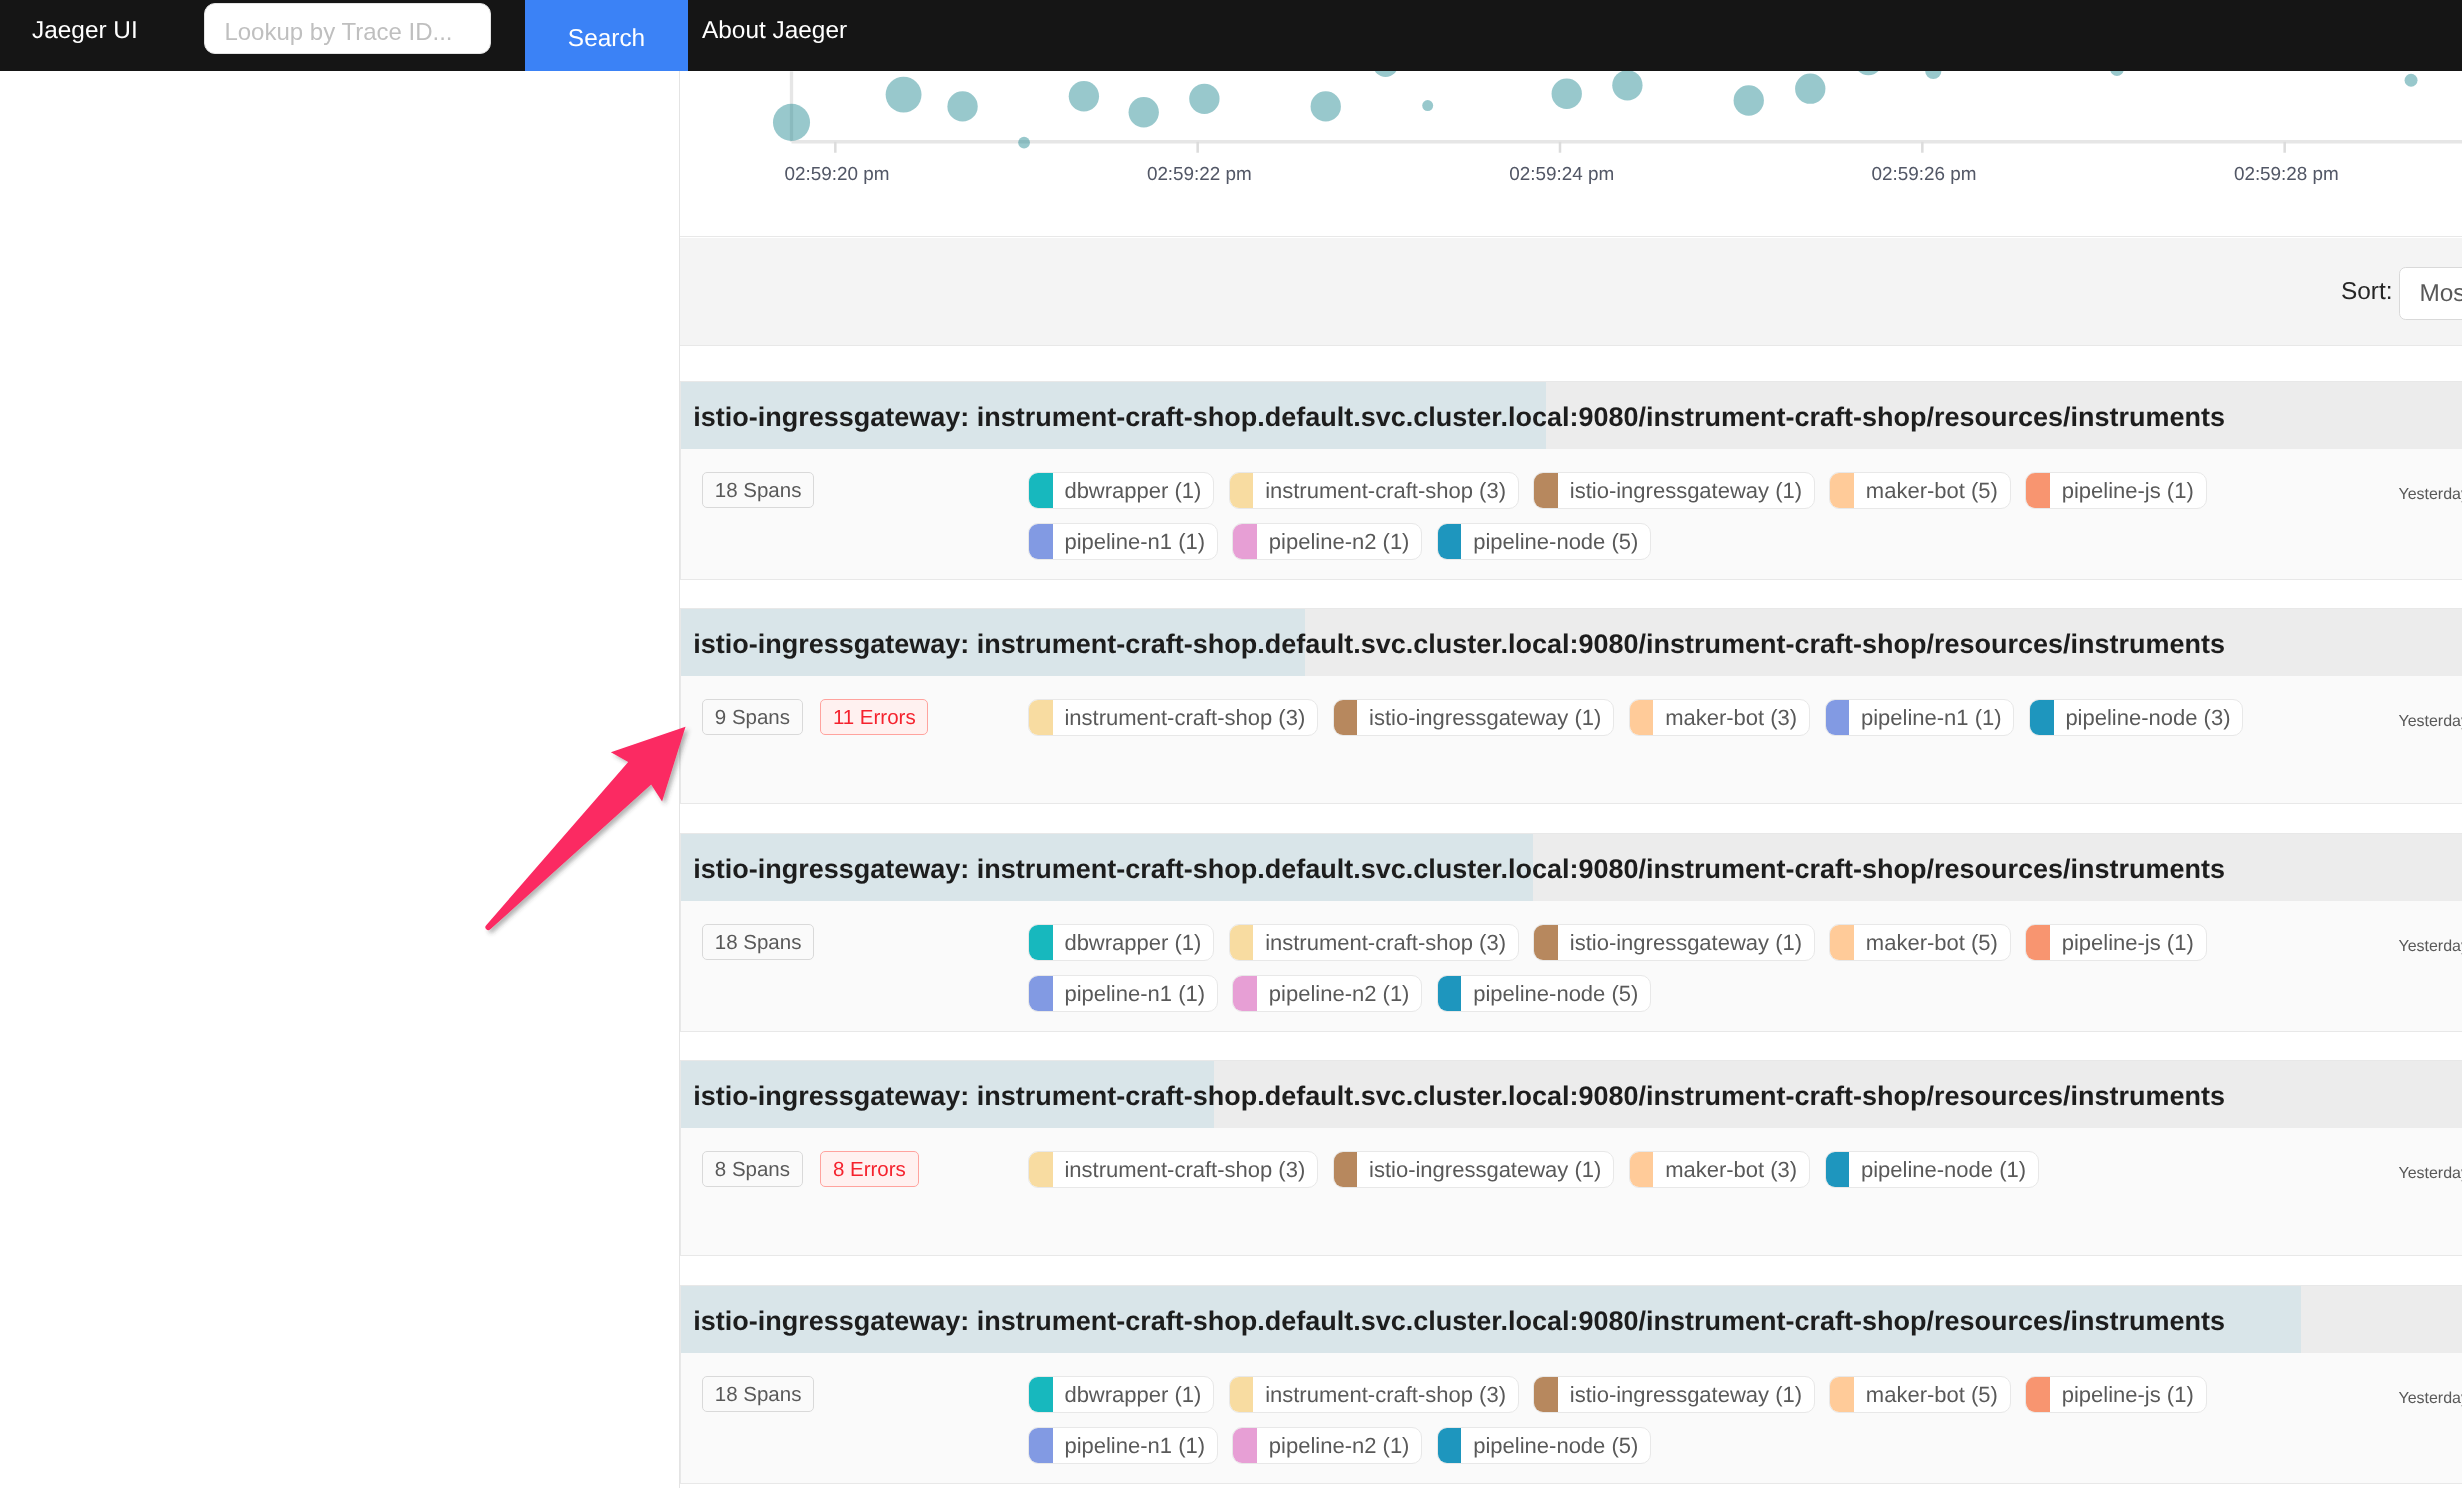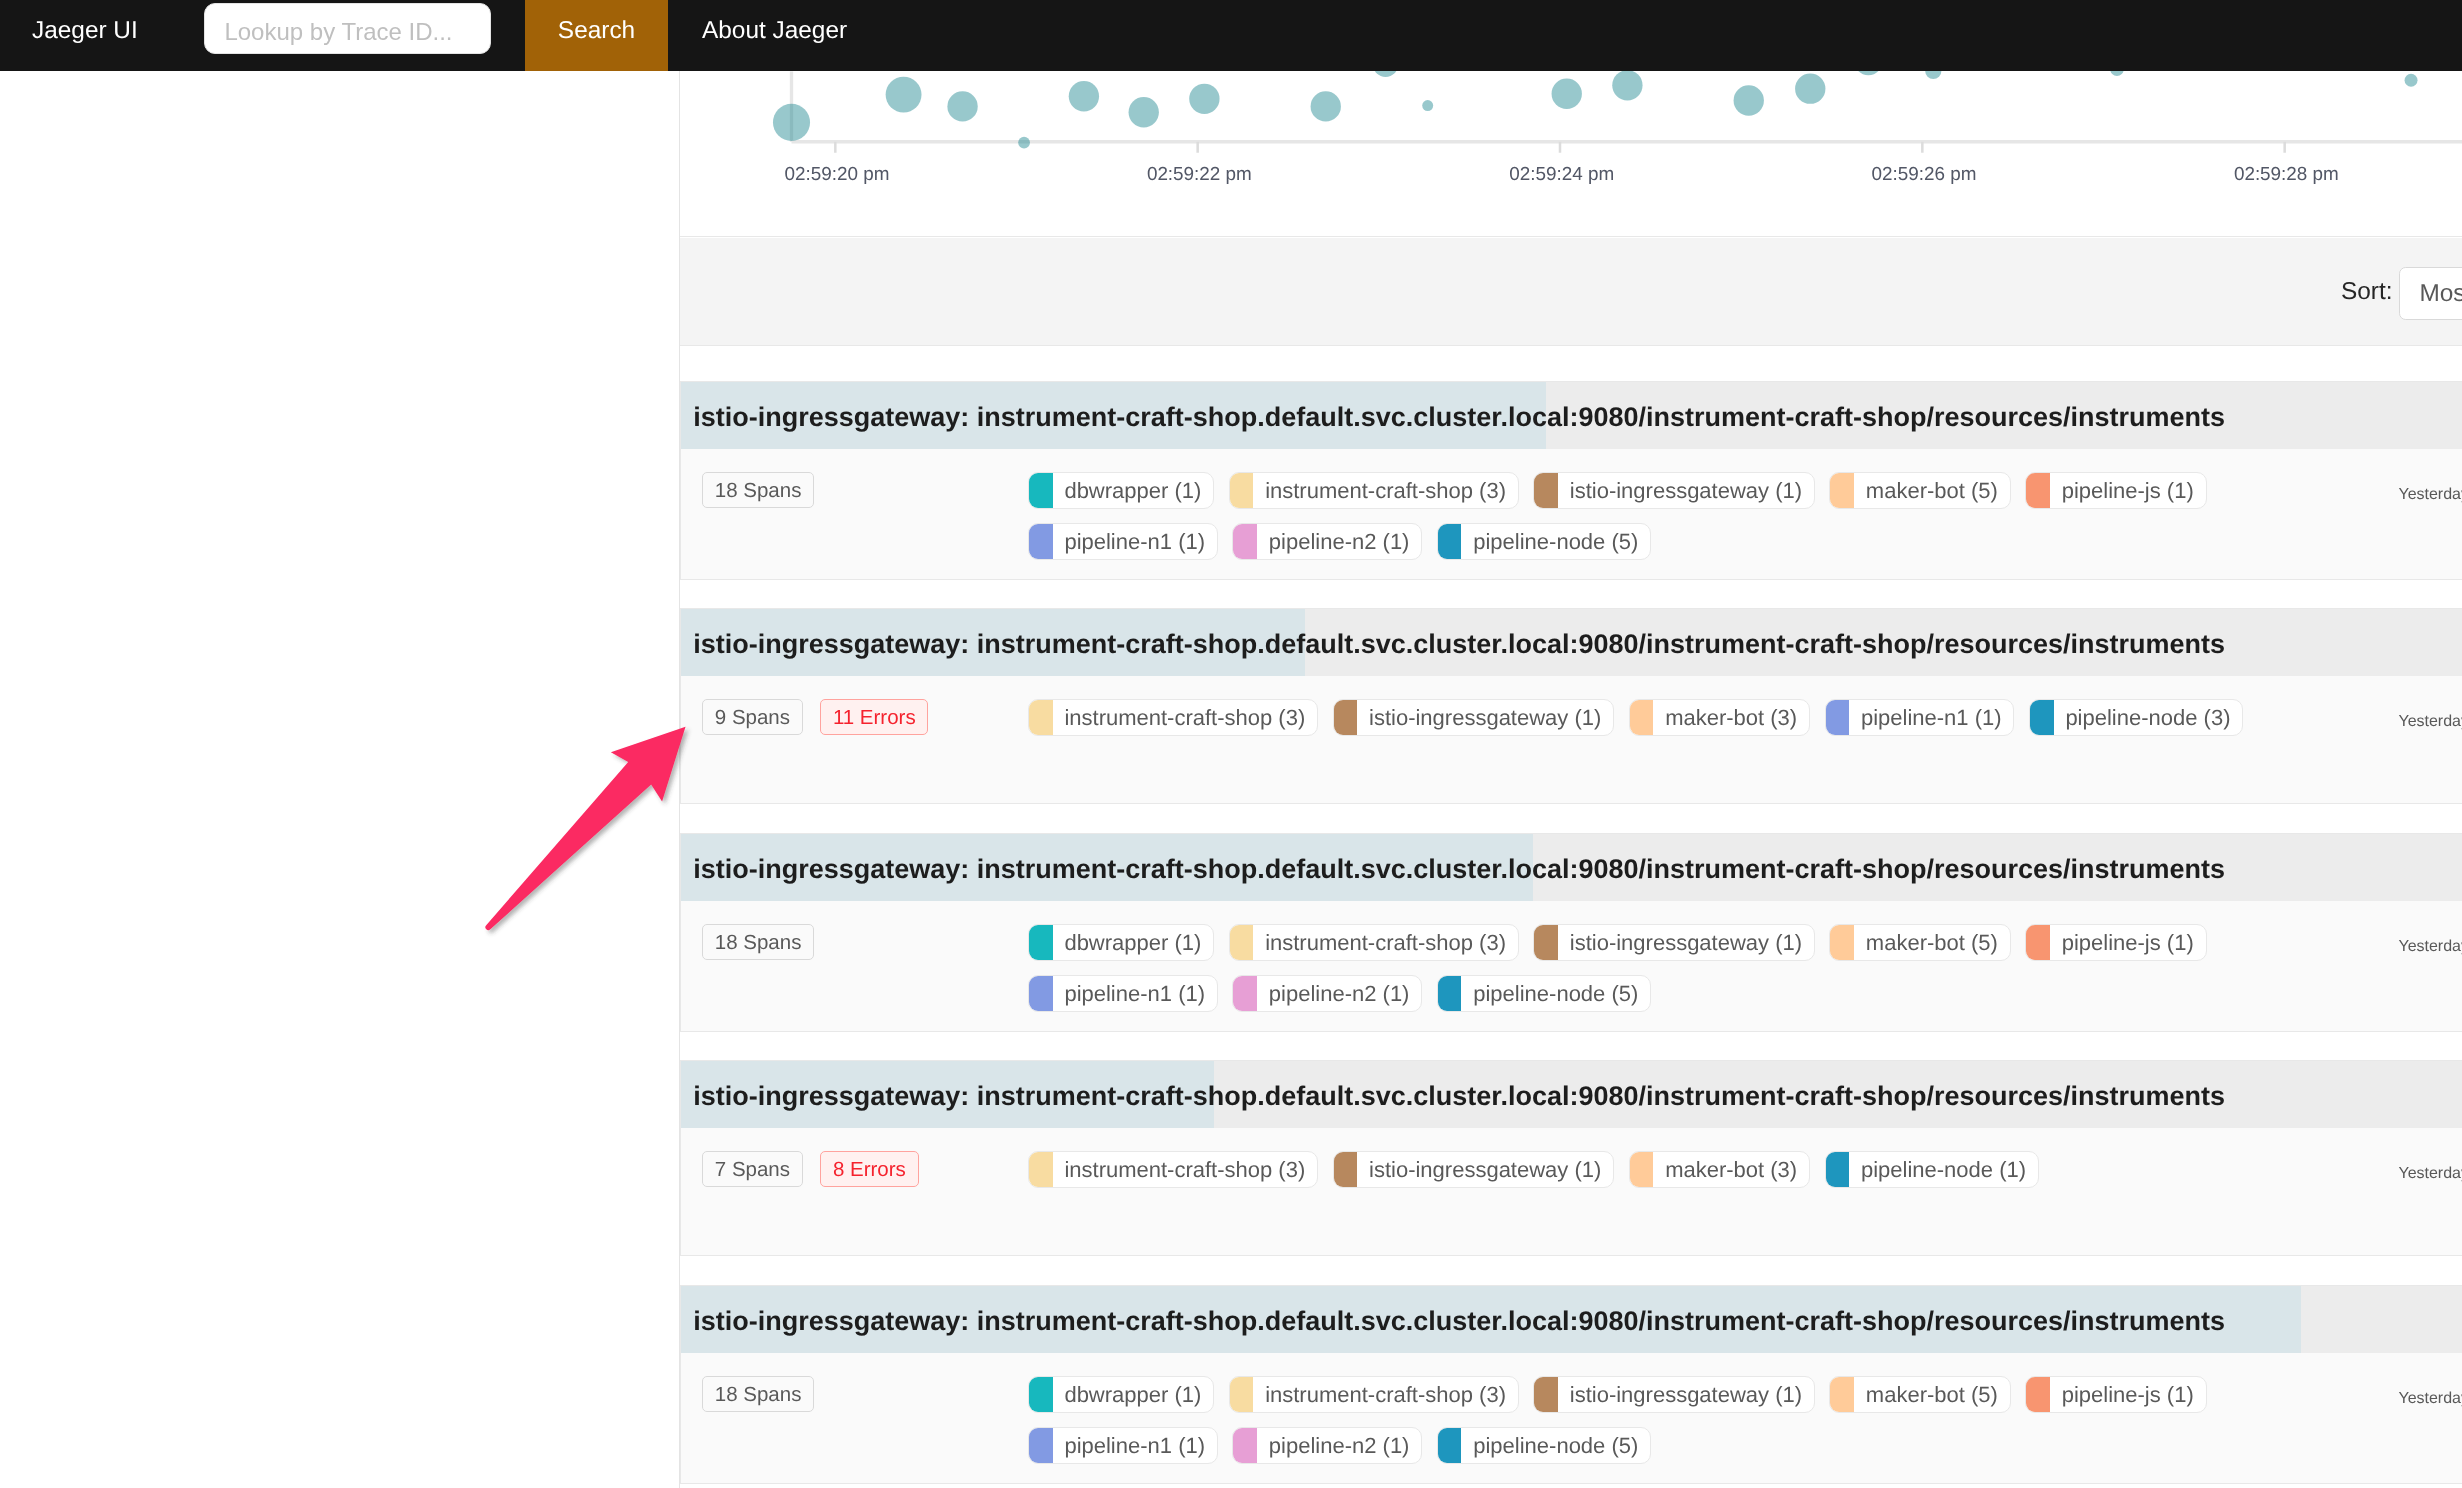--- a/index.html
+++ b/index.html
@@ -14,21 +14,21 @@
 .topnav{position:absolute;left:0;top:0;width:2638px;height:71px;background:#151515;}
 .brand{position:absolute;left:32px;top:0;height:71px;line-height:62px;
        color:#fff;font-size:24.4px;white-space:nowrap;text-decoration:none;}
 .traceid-wrap{position:absolute;left:204px;top:3.4px;}
 .traceid{width:287px;height:51px;box-sizing:border-box;border:0.8px solid #e3e3e3;
          border-radius:11px;background:#fff;font-size:24px;font-family:inherit;
          padding:5.9px 19.4px 0;color:#262626;outline:none;}
 .traceid::placeholder{color:#bfbfbf;}
 .navitem{position:absolute;top:0;height:71px;line-height:62px;color:#fff;
          font-size:24.4px;white-space:nowrap;text-decoration:none;padding:0 35px;}
-.navitem-active{left:525px;width:143px;padding:0;text-align:center;background:#a16207;box-sizing:border-box;}
+.navitem-active{left:525px;width:163px;padding:8px;text-align:center;background:#3b82f6;box-sizing:border-box;}
 .navitem:nth-of-type(3){left:667px;}
 .navitem-about{left:2403px;}
 
 
 .sidebar{position:absolute;left:0;top:71px;width:680px;height:1417px;
          background:#fff;border-right:0.8px solid #e4e4e4;box-sizing:border-box;}
 
 
 .scatter{position:absolute;left:680px;top:71px;width:1958px;height:166px;background:#fff;
          border-bottom:0.8px solid #e8e8e8;box-sizing:border-box;}
@@ -268,21 +268,21 @@
   </div>
  </div>
 
  <div class="result" style="top:1060px;height:196px">
   <div class="rtitle">
    <div class="durbar" style="width:533px"></div>
    <span class="ttext">istio-ingressgateway: instrument-craft-shop.default.svc.cluster.local:9080/instrument-craft-shop/resources/instruments</span>
   </div>
   <div class="rbody">
    <div class="rcol-left">
-    <span class="tag">7 Spans</span>
+    <span class="tag">8 Spans</span>
     <span class="tag tag-err">8 Errors</span>
    </div>
    <div class="rcol-tags">
     <span class="svctag">
             <i class="sw" style="background:#F8DCA1"></i>
             <span class="sl">instrument-craft-shop (3)</span>
           </span>
     <span class="svctag">
             <i class="sw" style="background:#B7885E"></i>
             <span class="sl">istio-ingressgateway (1)</span>

